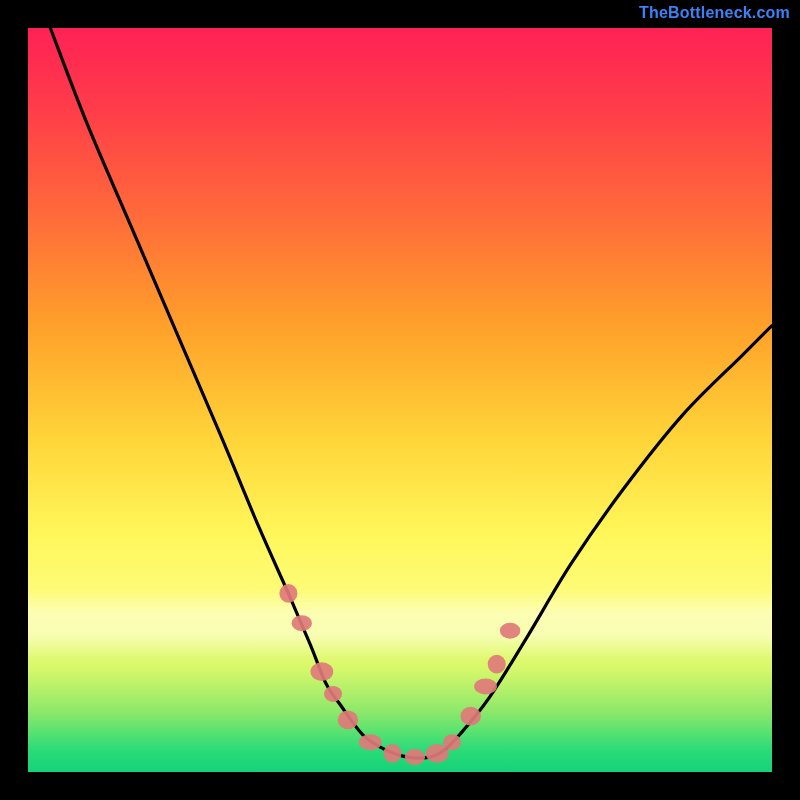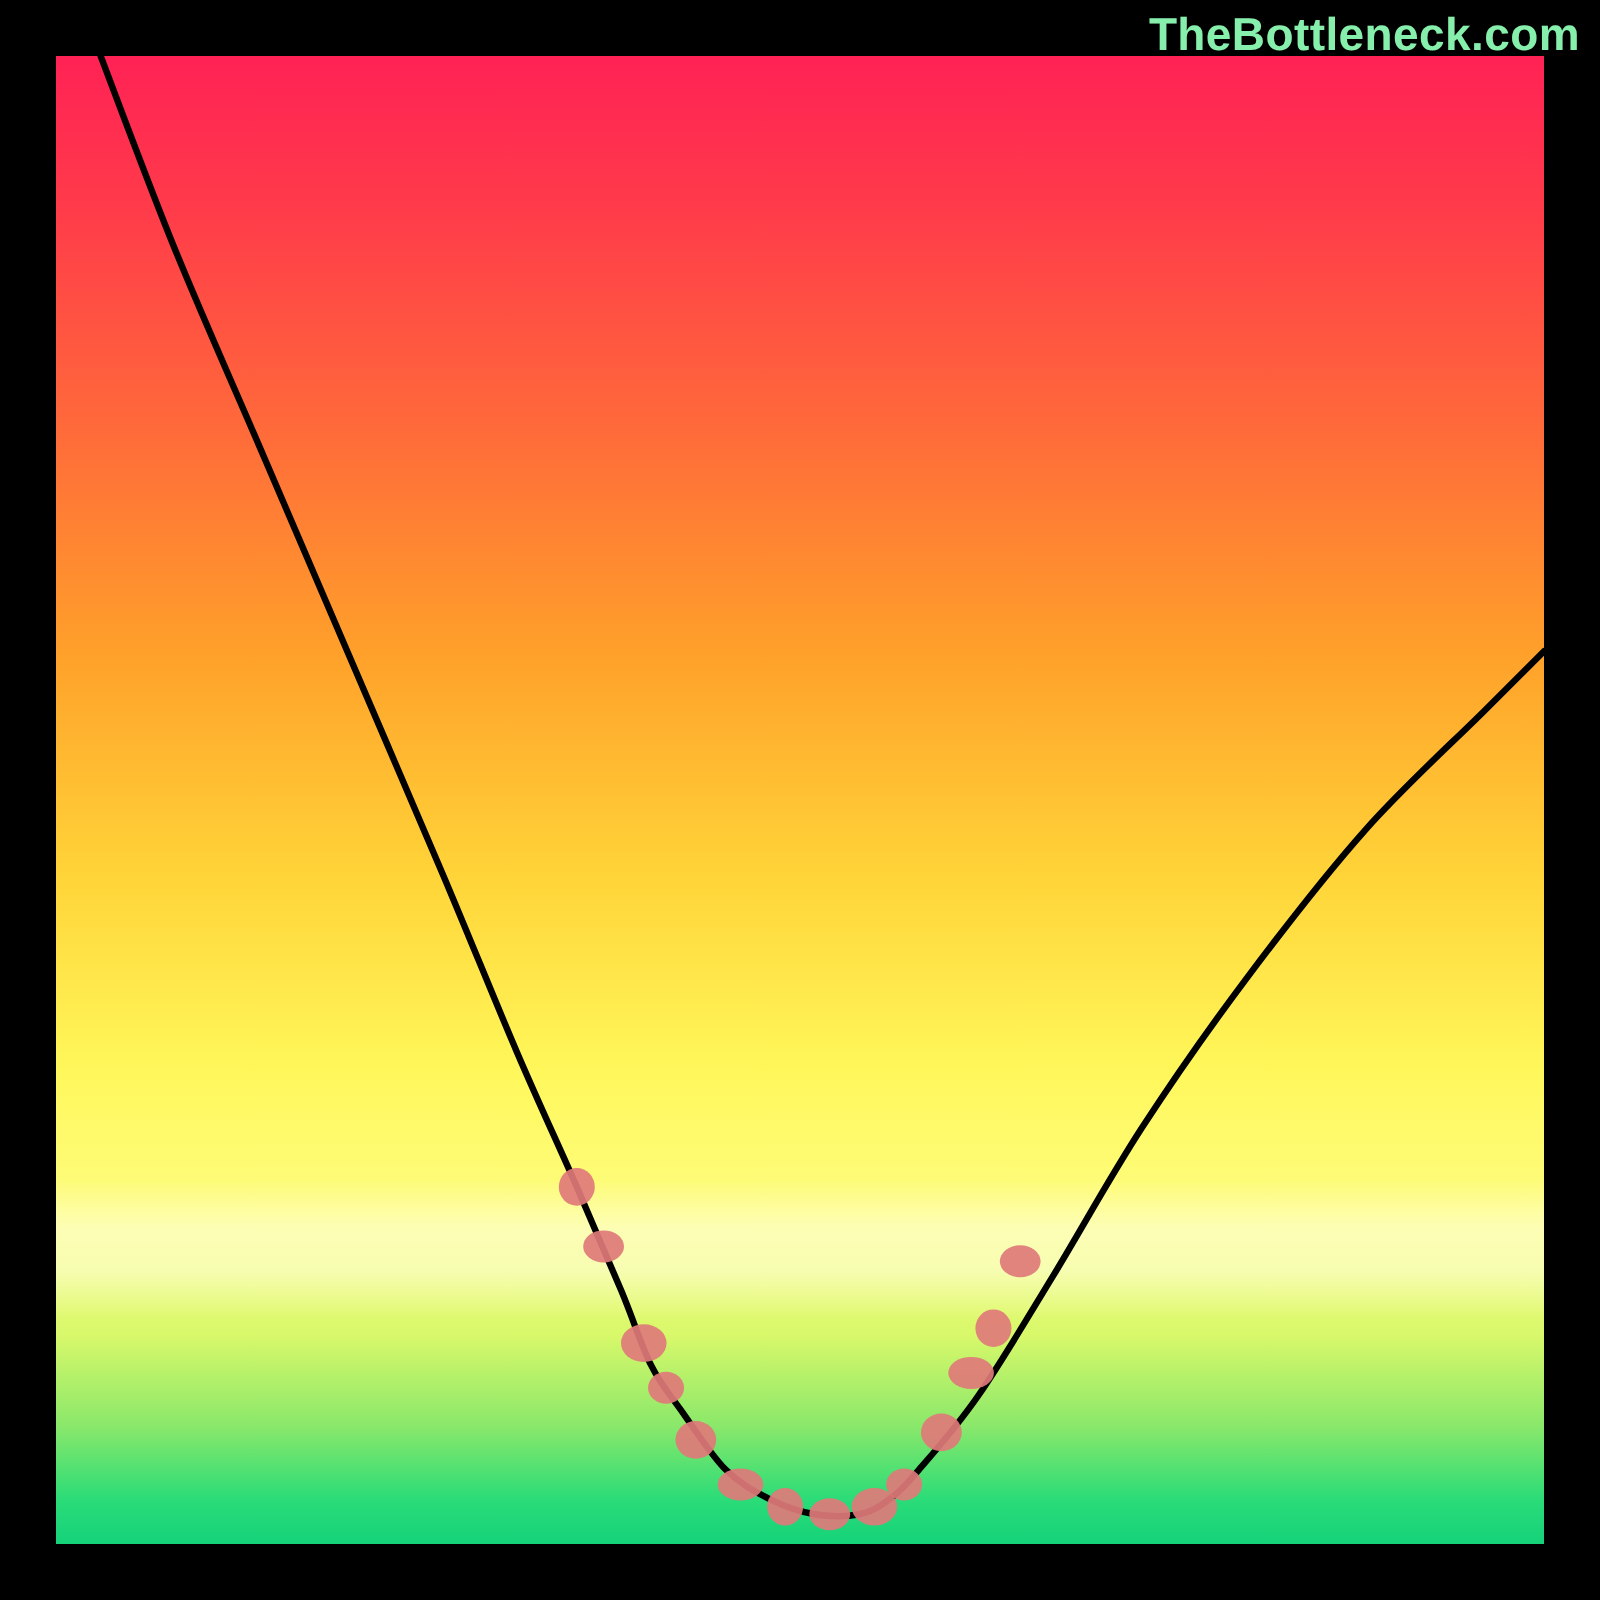--- a/index.html
+++ b/index.html
@@ -33,23 +33,23 @@
       rgba(255,255,230,0.0) 0%,
       rgba(255,255,225,0.55) 35%,
       rgba(255,255,225,0.55) 65%,
       rgba(255,255,230,0.0) 100%);
   }
   .watermark {
     position: absolute;
     top: 4px;
     right: 10px;
     font-family: Arial, Helvetica, sans-serif;
-    font-size: 23px;
+    font-size: 16px;
     font-weight: 600;
-    color: #86efac;
+    color: #3b82f6;
     letter-spacing: 0.2px;
   }
   svg.plot {
     position: absolute;
     left: 0; top: 0;
     width: 744px; height: 744px;
   }
 </style>
 </head>
 <body>

